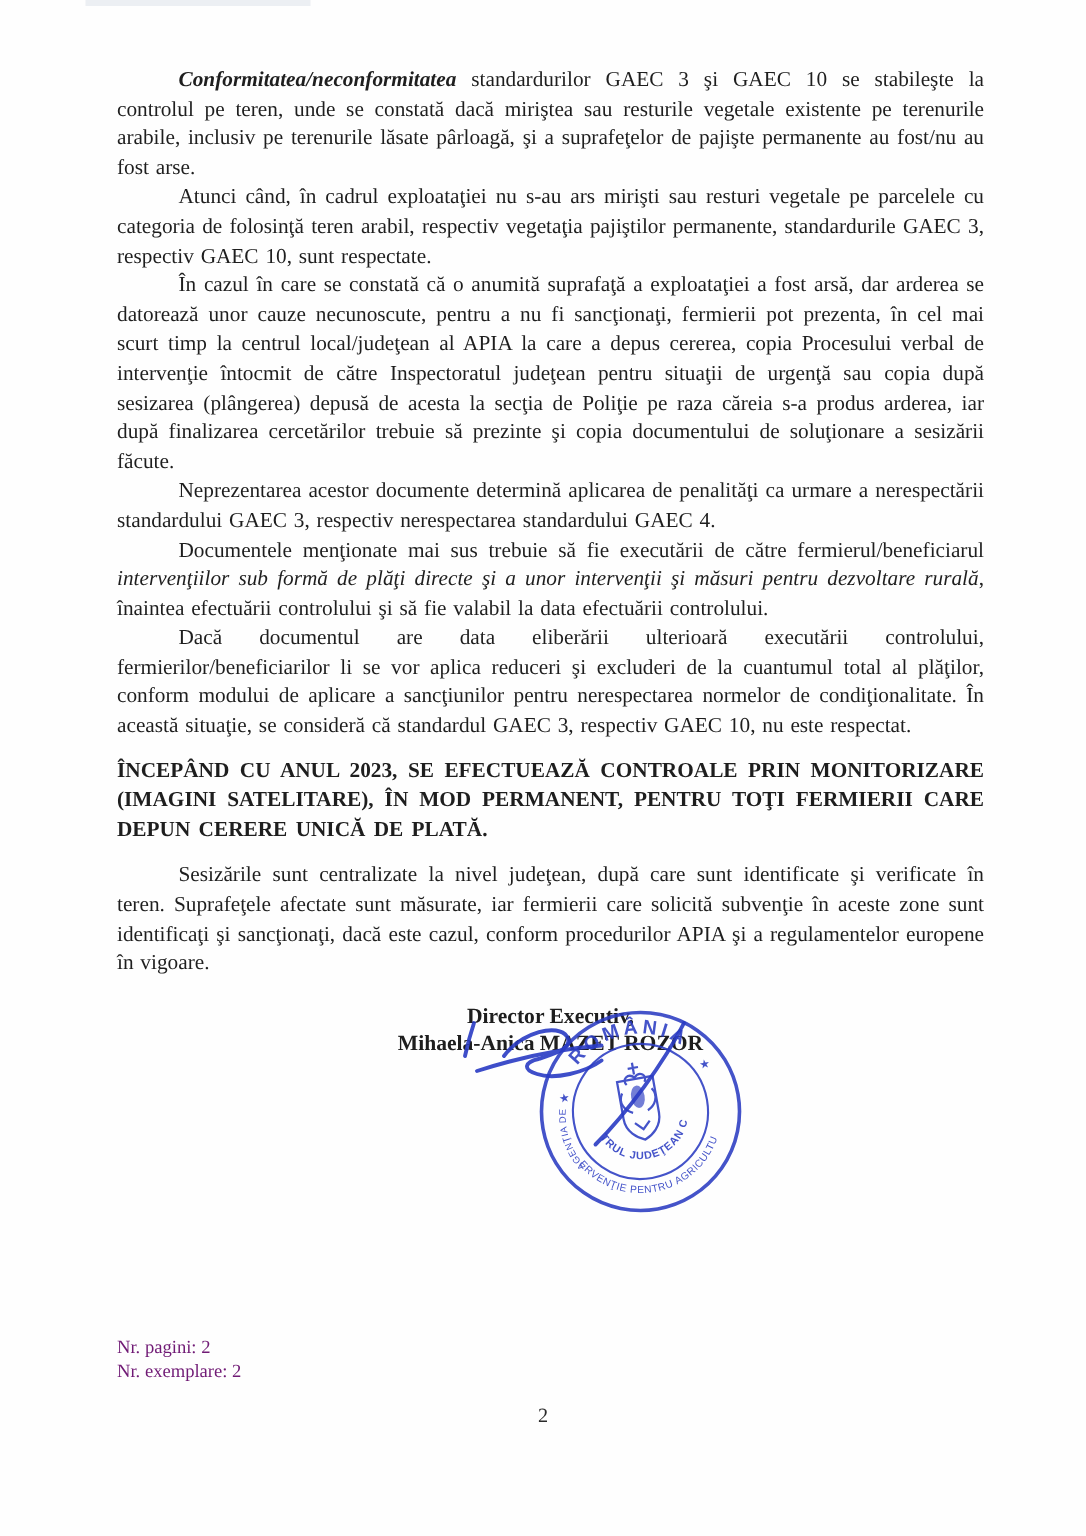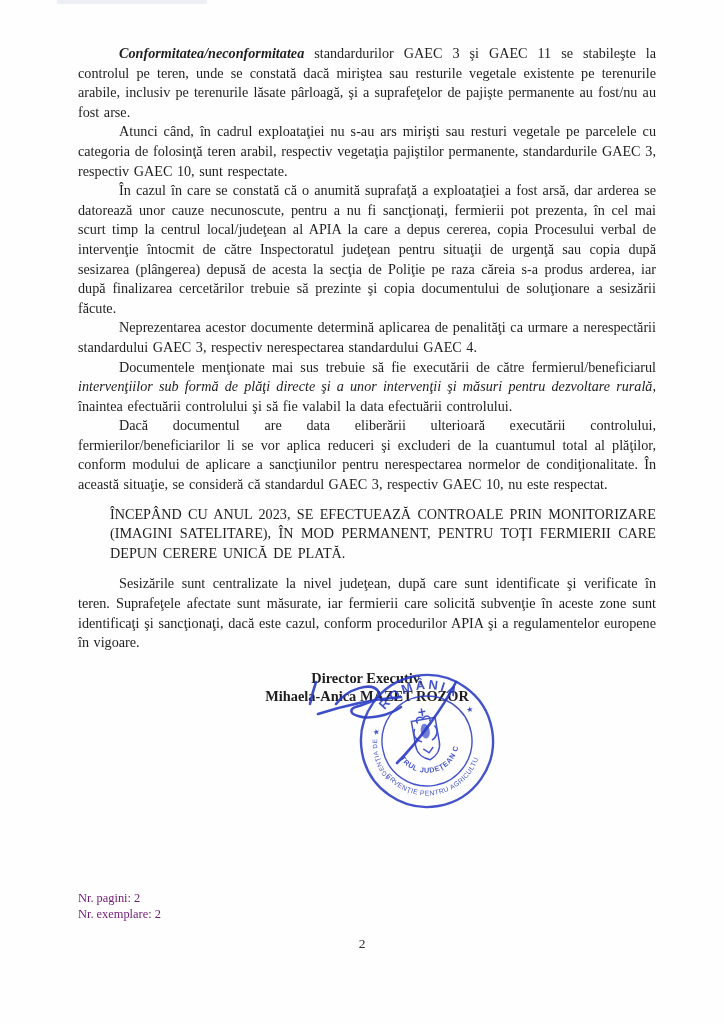--- a/index.html
+++ b/index.html
@@ -12,23 +12,22 @@
     background:#e7ebf0;opacity:.8;
   }
   .content{
     position:absolute;left:78px;top:44px;width:578px;
   }
   .para{
     margin:0;text-indent:41px;text-align:justify;
     font-size:14.2px;line-height:19.6px;word-spacing:1px;
   }
   .para.caps{
-    text-indent:0;font-weight:400;margin-top:10px;margin-bottom:11px;
+    text-indent:0;font-weight:700;margin-top:10px;margin-bottom:11px;
     word-spacing:2px;
-    margin-left:32px;
   }
   .b{font-weight:400;}
   .i{font-style:italic;}
   .bi{font-weight:700;font-style:italic;}
   .sig-block{
     margin-top:16px;text-align:center;font-weight:700;
     font-size:14.4px;line-height:18px;
   }
   .stamp{
     position:absolute;left:352px;top:666px;width:150px;height:150px;
@@ -46,21 +45,21 @@
   }
 </style>
 </head>
 <body>
 
 <div class="page">
 
   <div class="scan-artifact"></div>
 
   <div class="content">
-      <p class="para"><span class="bi">Conformitatea/neconformitatea</span><span> standardurilor GAEC 3 şi GAEC 11 se stabileşte la controlul pe teren, unde se constată dacă miriştea sau resturile vegetale existente pe terenurile arabile, inclusiv pe terenurile lăsate pârloagă, şi a suprafeţelor de pajişte permanente  au fost/nu au fost  arse.</span></p>
+      <p class="para"><span class="bi">Conformitatea/neconformitatea</span><span> standardurilor GAEC 3 şi GAEC 10 se stabileşte la controlul pe teren, unde se constată dacă miriştea sau resturile vegetale existente pe terenurile arabile, inclusiv pe terenurile lăsate pârloagă, şi a suprafeţelor de pajişte permanente  au fost/nu au fost  arse.</span></p>
       <p class="para"><span>Atunci când, în cadrul exploataţiei nu s-au ars mirişti sau resturi vegetale pe parcelele cu categoria de folosinţă teren arabil, respectiv vegetaţia  pajiştilor permanente, standardurile  GAEC 3, respectiv GAEC 10,  sunt  respectate.</span></p>
       <p class="para"><span>În cazul în care se constată că o anumită suprafaţă a exploataţiei a fost arsă, dar arderea se datorează unor cauze necunoscute, pentru a nu fi sancţionaţi, </span><span class="b">fermierii pot prezenta</span><span>, în cel mai scurt timp la centrul local/judeţean al APIA la care a depus cererea, </span><span class="b">copia Procesului verbal de intervenţie întocmit de către Inspectoratul judeţean pentru situaţii de urgenţă sau copia după sesizarea (plângerea) depusă de acesta la secţia de Poliţie pe raza căreia s-a produs arderea</span><span>, iar după finalizarea cercetărilor trebuie </span><span class="b">să prezinte şi copia documentului de soluţionare a sesizării făcute.</span></p>
       <p class="para"><span>Neprezentarea acestor documente determină aplicarea de penalităţi ca urmare a nerespectării standardului GAEC 3, respectiv nerespectarea standardului GAEC 4.</span></p>
       <p class="para"><span>Documentele menţionate mai sus trebuie să fie executării de către fermierul/beneficiarul </span><span class="i">intervenţiilor sub formă de plăţi directe şi a unor intervenţii şi măsuri pentru dezvoltare rurală</span><span>,  înaintea efectuării controlului şi să fie valabil la data efectuării controlului.</span></p>
       <p class="para"><span>Dacă documentul are data eliberării ulterioară executării controlului, fermierilor/beneficiarilor li se vor aplica reduceri şi excluderi de la cuantumul total al plăţilor, conform modului de aplicare a sancţiunilor pentru nerespectarea normelor de condiţionalitate. În această situaţie, se consideră că standardul GAEC 3, respectiv GAEC 10,  nu este respectat.</span></p>
       <p class="para caps"><span>ÎNCEPÂND CU ANUL 2023, SE EFECTUEAZĂ CONTROALE PRIN MONITORIZARE (IMAGINI SATELITARE),  ÎN MOD PERMANENT,  PENTRU TOŢI FERMIERII CARE DEPUN CERERE UNICĂ DE PLATĂ.</span></p>
       <p class="para"><span>Sesizările  sunt centralizate la nivel judeţean, după care sunt identificate şi  verificate  în teren. Suprafeţele afectate sunt măsurate, iar fermierii care solicită subvenţie în aceste zone sunt identificaţi şi sancţionaţi, dacă este cazul, conform procedurilor APIA şi a regulamentelor europene în vigoare.</span></p>
       <div class="sig-block">
         <div>Director Executiv,</div>
         <div>Mihaela-Anica MAZET ROZOR</div>

